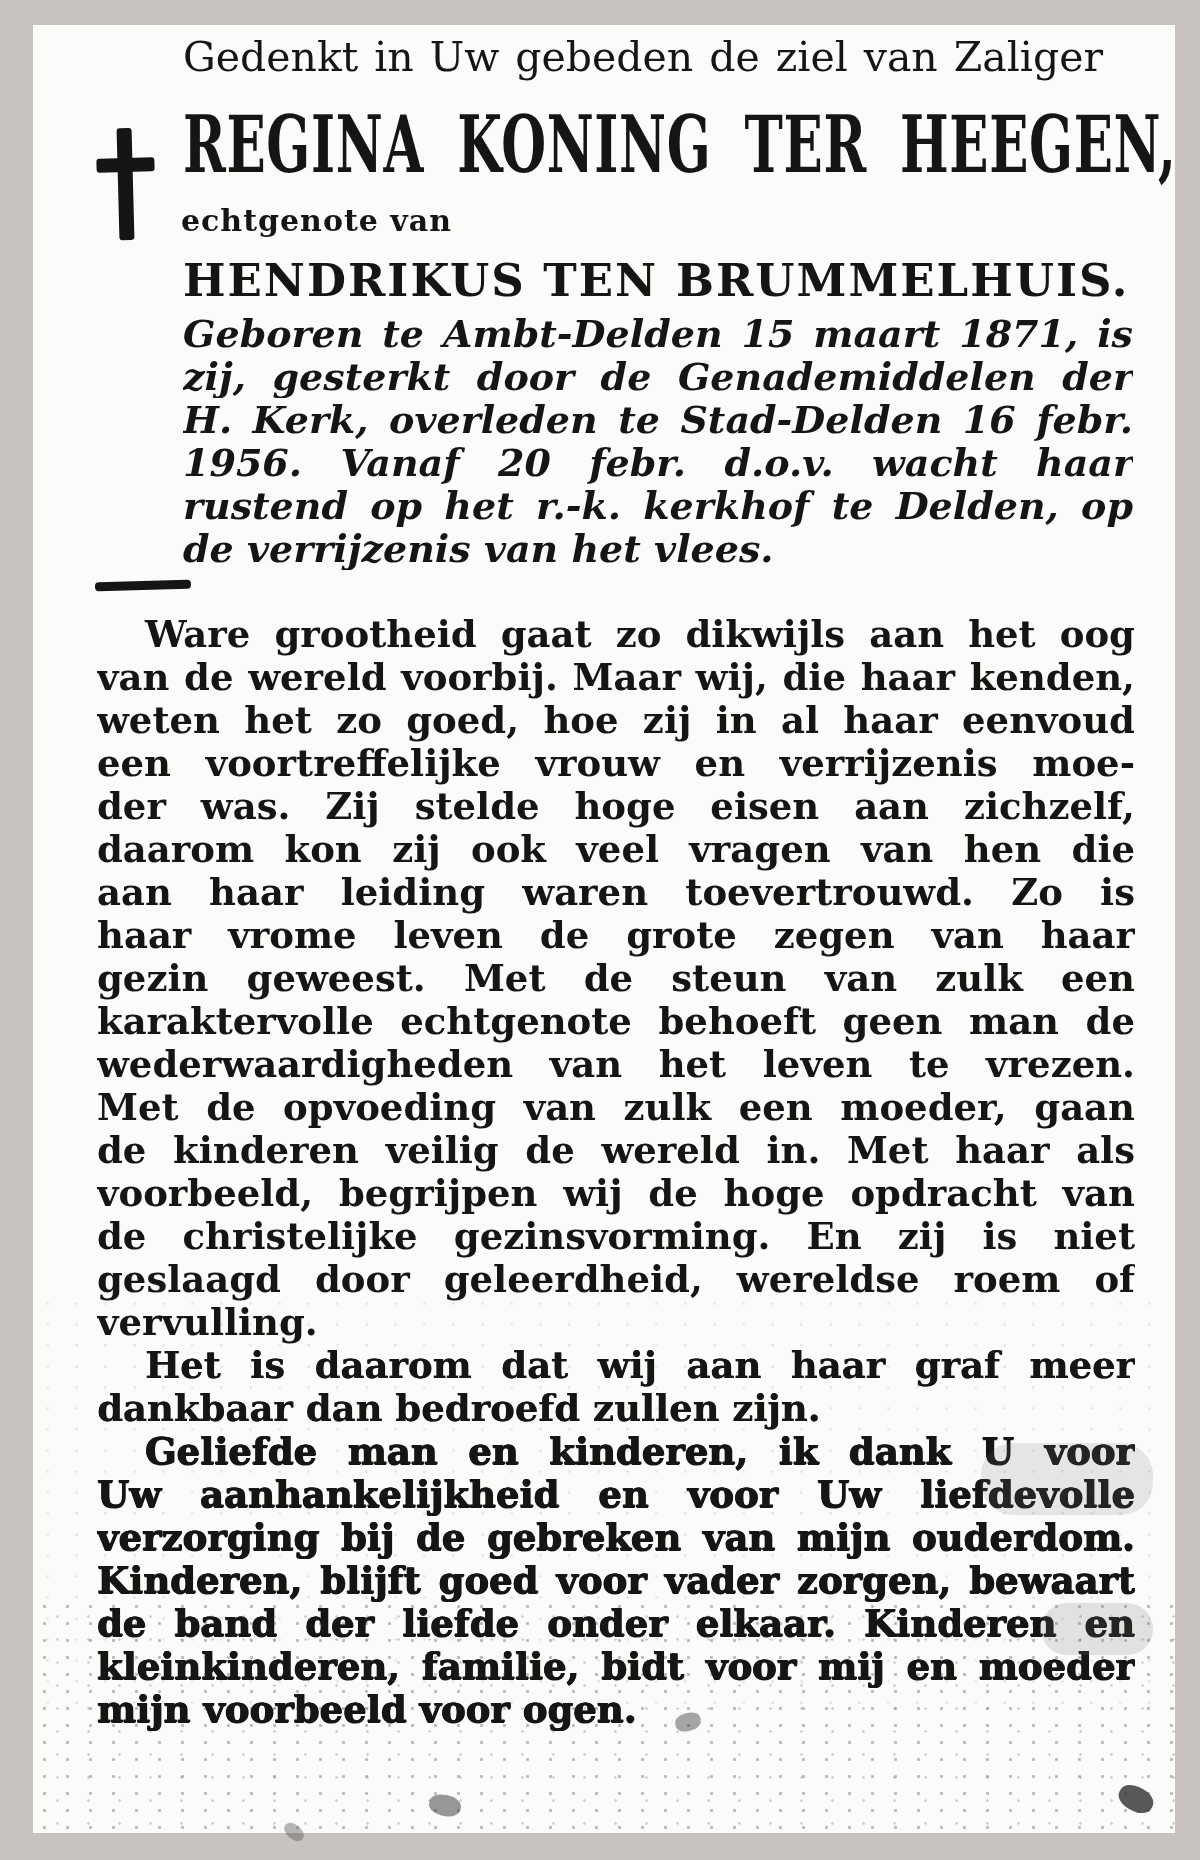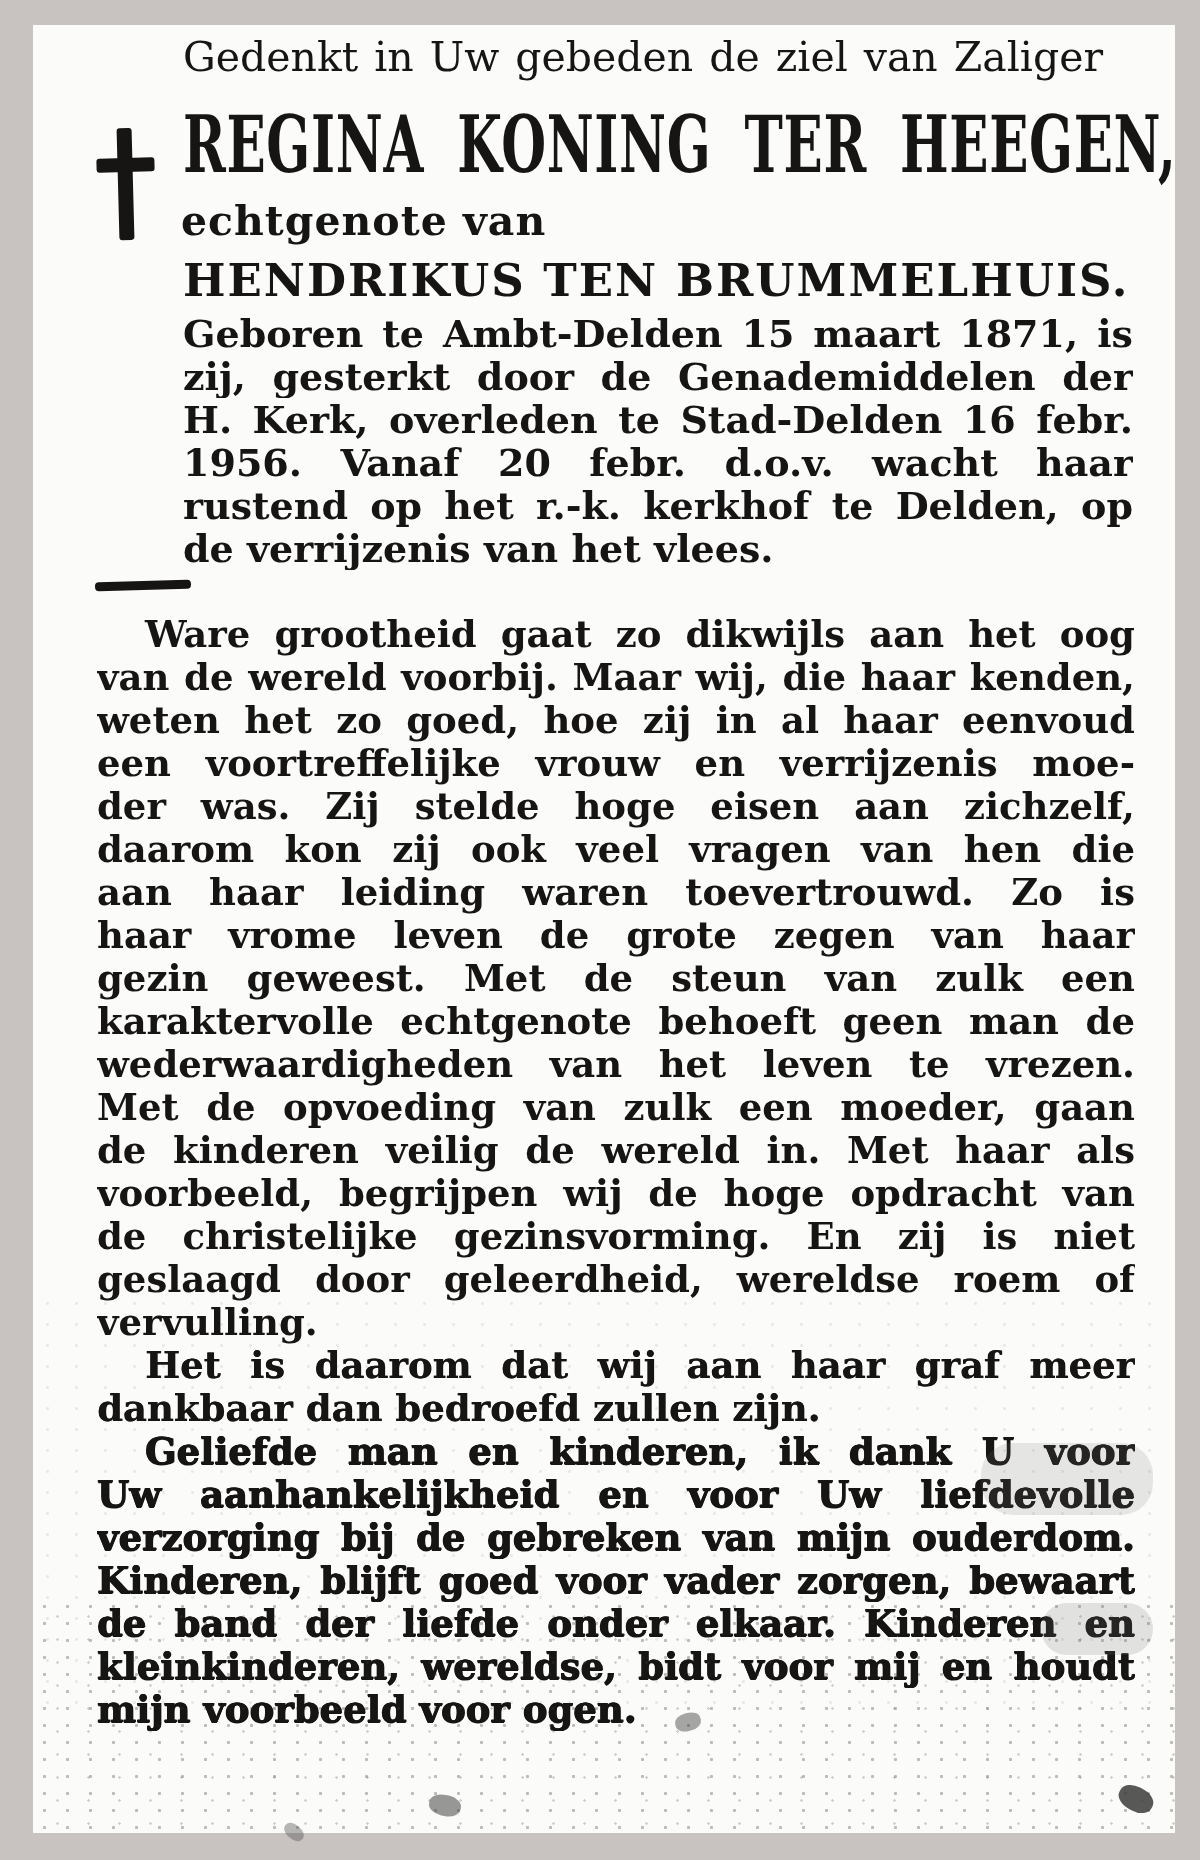--- a/index.html
+++ b/index.html
@@ -16,28 +16,28 @@
   
   .jline{text-align:justify;text-align-last:justify;font-weight:700;}
   .last{text-align-last:left;}
   .line{height:43px;line-height:43px;font-size:37px;overflow:hidden;}
   .indent{text-indent:48px;}
 
   .intro{position:absolute;left:150px;right:72px;top:8px;font-size:41px;line-height:48px;font-weight:400;}
   .name-line{position:absolute;left:150px;top:78px;white-space:nowrap;height:84px;}
   .name-inner{display:inline-block;transform:scaleX(.66);transform-origin:0 50%;
     font-size:78px;line-height:84px;font-weight:700;word-spacing:22px;letter-spacing:1px;}
-  .relation{position:absolute;left:148px;top:172px;font-size:41px;line-height:48px;font-weight:700;letter-spacing:1px;}
+  .relation{position:absolute;left:148px;top:172px;font-size:30px;line-height:48px;font-weight:700;letter-spacing:1px;}
   .spouse{position:absolute;left:150px;top:231px;font-size:45px;line-height:50px;font-weight:700;letter-spacing:2px;}
 
   .cross{position:absolute;left:64px;top:103px;width:60px;height:112px;transform:rotate(-1.5deg);}
   .cross .v{position:absolute;left:21px;top:0;width:15px;height:112px;background:#161514;border-radius:3px;}
   .cross .h{position:absolute;left:0;top:30px;width:58px;height:14px;background:#161514;border-radius:3px;}
 
-  .vitals{position:absolute;left:150px;right:42px;top:287px;}
+  .vitals{position:absolute;left:150px;right:42px;top:287px;font-style:italic;}
   .vitals .line{font-size:38px;}
 
   .divider{position:absolute;left:62px;top:556px;width:96px;height:9px;background:#161514;
     border-radius:4px;transform:rotate(-1.5deg);}
 
   .bodytext{position:absolute;left:64px;right:40px;top:588px;}
 
   .semiheavy{text-shadow:.4px 0 currentColor;}
   .heavy{text-shadow:.7px 0 currentColor,-.5px 0 currentColor,0 .6px currentColor;filter:blur(.3px);}
 
@@ -115,21 +115,21 @@
       <div class="line jline last">vervulling.</div>
 
       <div class="line jline indent semiheavy">Het is daarom dat wij aan haar graf meer</div>
       <div class="line jline last semiheavy">dankbaar dan bedroefd zullen zijn.</div>
 
       <div class="line jline indent heavy">Geliefde man en kinderen, ik dank U voor</div>
       <div class="line jline heavy">Uw aanhankelijkheid en voor Uw liefdevolle</div>
       <div class="line jline heavy">verzorging bij de gebreken van mijn ouderdom.</div>
       <div class="line jline heavy">Kinderen, blijft goed voor vader zorgen, bewaart</div>
       <div class="line jline heavy">de band der liefde onder elkaar. Kinderen en</div>
-      <div class="line jline heavy">kleinkinderen, wereldse, bidt voor mij en houdt</div>
+      <div class="line jline heavy">kleinkinderen, familie, bidt voor mij en moeder</div>
       <div class="line jline last heavy">mijn voorbeeld voor ogen.</div>
     </div>
 
     <div class="noise-soft"></div>
     <div class="noise-strong"></div>
     <div class="blob blob1"></div>
     <div class="blob blob2"></div>
     <div class="blob blob3"></div>
     <div class="blob blob4"></div>
     <div class="blob blob5"></div>

